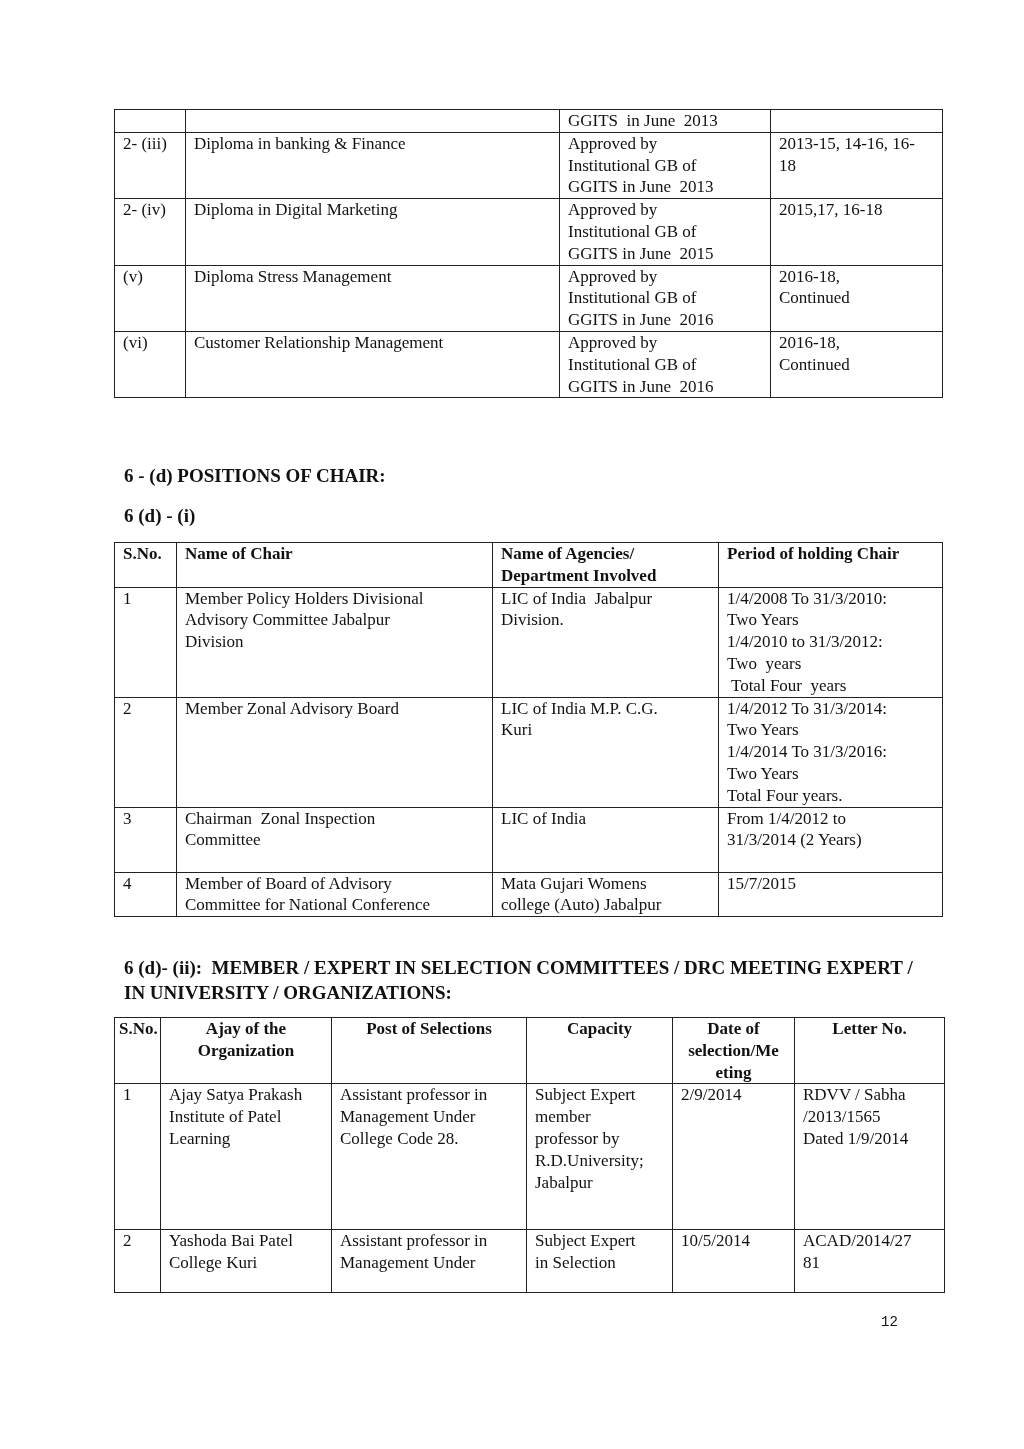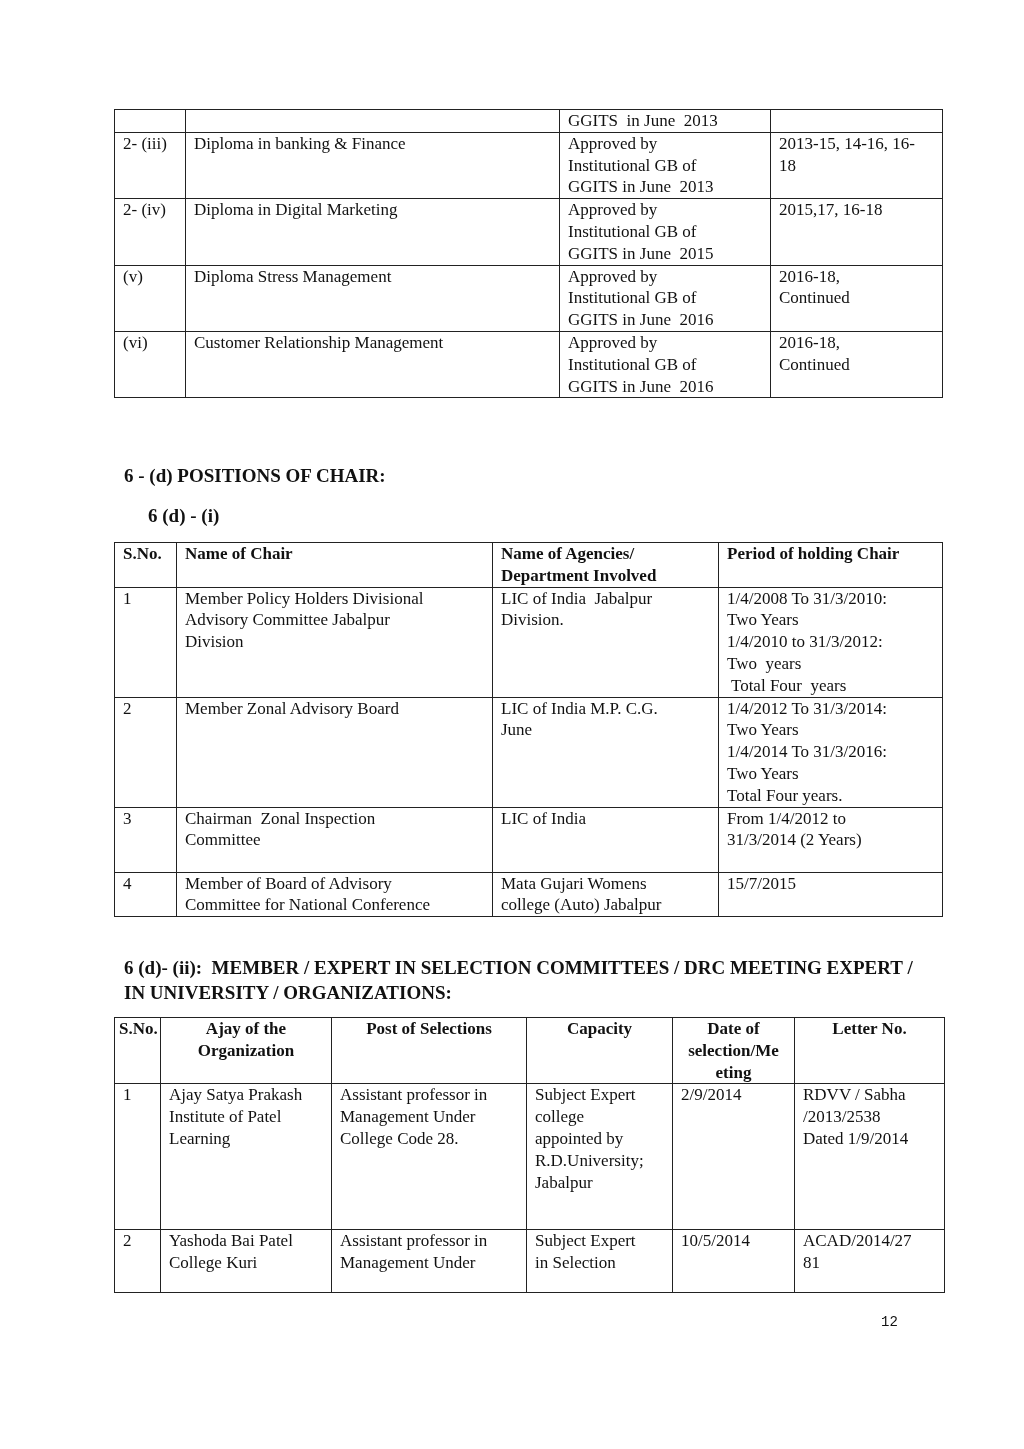--- a/index.html
+++ b/index.html
@@ -86,21 +86,21 @@
       </td>
       <td>
         <span class="line">2016-18,</span>
         <span class="line">Continued</span>
       </td>
     </tr>
   </tbody>
 </table>
 
 <h2 class="heading" style="left:124px; top:463px;">6 - (d) POSITIONS OF CHAIR:</h2>
-<h3 class="heading" style="left:124px; top:503px;margin-left:24px;">6 (d) - (i)</h3>
+<h3 class="heading" style="left:124px; top:503px;">6 (d) - (i)</h3>
 
 <table id="t2">
   <colgroup>
       <col style="width:62px">
       <col style="width:316px">
       <col style="width:226px">
       <col style="width:224px">
     </colgroup>
   <thead>
     <tr>
@@ -133,21 +133,21 @@
         <span class="line b"> Total Four  years</span>
       </td>
     </tr>
     <tr>
       <td>2</td>
       <td>
         <span class="line">Member Zonal Advisory Board</span>
       </td>
       <td>
         <span class="line">LIC of India M.P. C.G.</span>
-        <span class="line">June</span>
+        <span class="line">Kuri</span>
       </td>
       <td>
         <span class="line">1/4/2012 To 31/3/2014:</span>
         <span class="line">Two Years</span>
         <span class="line">1/4/2014 To 31/3/2016:</span>
         <span class="line">Two Years</span>
         <span class="line b">Total Four years.</span>
       </td>
     </tr>
     <tr style="height:65px">
@@ -228,29 +228,29 @@
         <span class="line">Institute of Patel</span>
         <span class="line">Learning</span>
       </td>
       <td>
         <span class="line">Assistant professor in</span>
         <span class="line">Management Under</span>
         <span class="line">College Code 28.</span>
       </td>
       <td>
         <span class="line">Subject Expert</span>
-        <span class="line">college</span>
-        <span class="line">appointed by</span>
+        <span class="line">member</span>
+        <span class="line">professor by</span>
         <span class="line">R.D.University;</span>
         <span class="line">Jabalpur</span>
       </td>
       <td>2/9/2014</td>
       <td>
         <span class="line">RDVV / Sabha</span>
-        <span class="line">/2013/2538</span>
+        <span class="line">/2013/1565</span>
         <span class="line">Dated 1/9/2014</span>
       </td>
     </tr>
     <tr style="height:63px">
       <td>2</td>
       <td>
         <span class="line">Yashoda Bai Patel</span>
         <span class="line">College Kuri</span>
       </td>
       <td>

